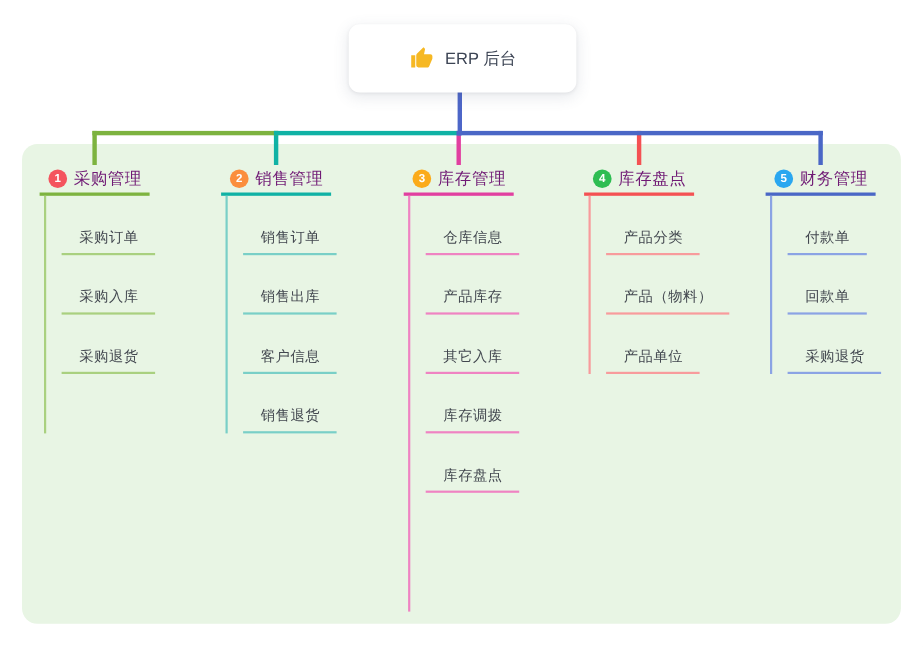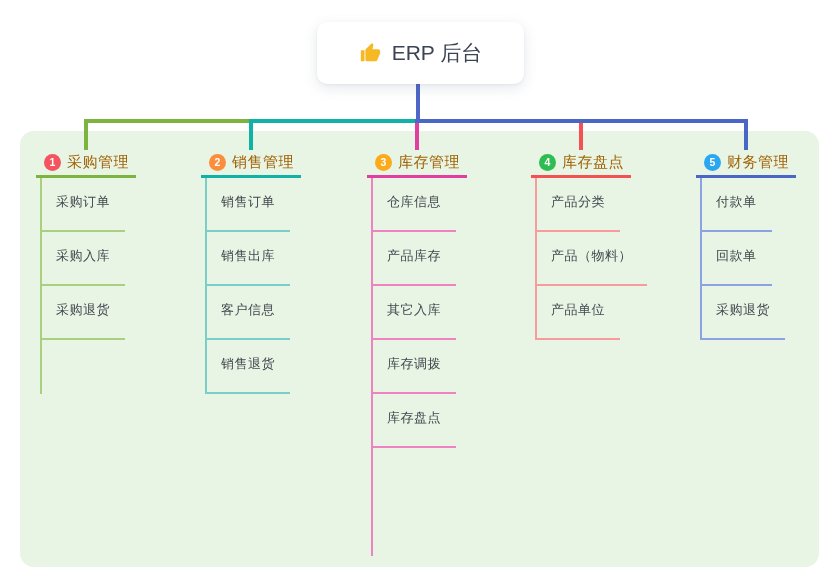--- a/index.html
+++ b/index.html
@@ -11,21 +11,21 @@
   .panel{
     position:absolute;left:20px;top:131px;width:799px;height:436px;
     border-radius:14px;
   }
   
   .root-node{
     position:absolute;left:317px;top:22px;width:207px;height:62px;
     background:#ffffff;border-radius:10px;
     box-shadow:0 4px 14px rgba(80,90,120,.14),0 1px 3px rgba(0,0,0,.05);
     display:flex;align-items:center;justify-content:center;gap:11px;
-    font-size:21px;color:#3c4454;z-index:5;
+    font-size:15px;color:#3c4454;z-index:5;
   }
   .root-node .ticon{display:flex;align-items:center;}
   
   .conn{position:absolute;z-index:2;}
   .trunk{left:416px;top:83px;width:4px;height:40px;z-index:3;}
   .bus{top:119px;height:4px;z-index:2;}
   .drop{top:119px;width:4px;height:31px;z-index:1;}
   
   .branch{position:absolute;top:150px;width:100px;z-index:4;}
   .branch-title{
@@ -33,27 +33,27 @@
     padding-left:8px;box-sizing:border-box;
     border-bottom:3px solid var(--line);
   }
   .badge{
     width:17px;height:17px;border-radius:50%;flex:none;
     background:var(--badge);color:#ffffff;
     font-size:10.5px;font-weight:bold;line-height:1;
     display:flex;align-items:center;justify-content:center;
   }
   .branch-label{
-    font-size:15px;color:#a16207;white-space:nowrap;letter-spacing:.5px;
+    font-size:15px;color:#701a75;white-space:nowrap;letter-spacing:.5px;
   }
   .vline{position:absolute;left:4px;top:28px;width:2px;background:var(--childline);}
   .children{display:flex;flex-direction:column;align-items:flex-start;}
   .child{
-    height:54px;box-sizing:border-box;margin-left:4px;
-    display:flex;align-items:center;
+    height:54px;box-sizing:border-box;margin-left:20px;
+    display:flex;align-items:flex-end;
     padding:0 15px 5px 16px;width:max-content;
     border-bottom:2px solid var(--childline);
     font-size:13px;color:#42474f;white-space:nowrap;letter-spacing:.5px;
   }
 </style>
 </head>
 <body>
 
 <div class="screen">
   <div class="panel" id="panel" style="background: rgb(232, 245, 228);"></div>

